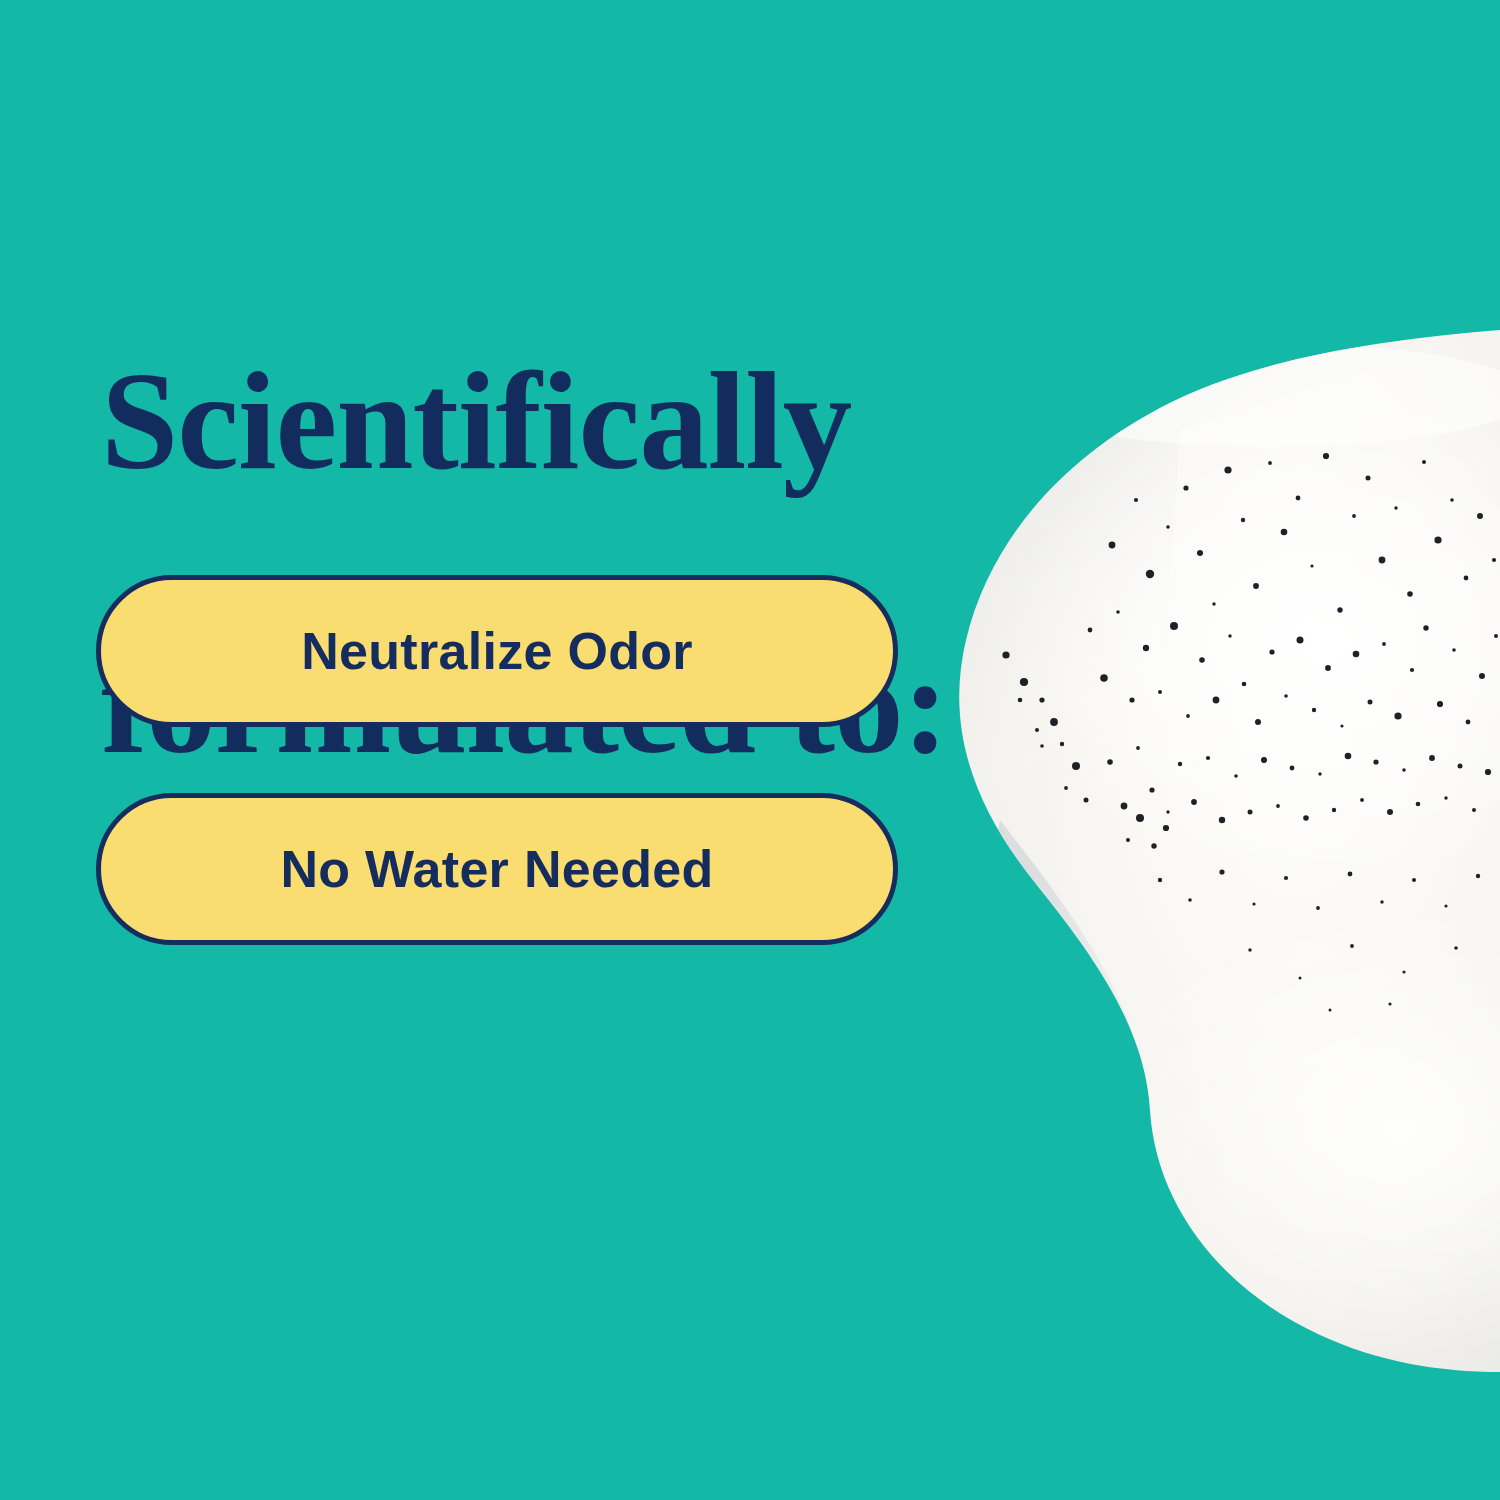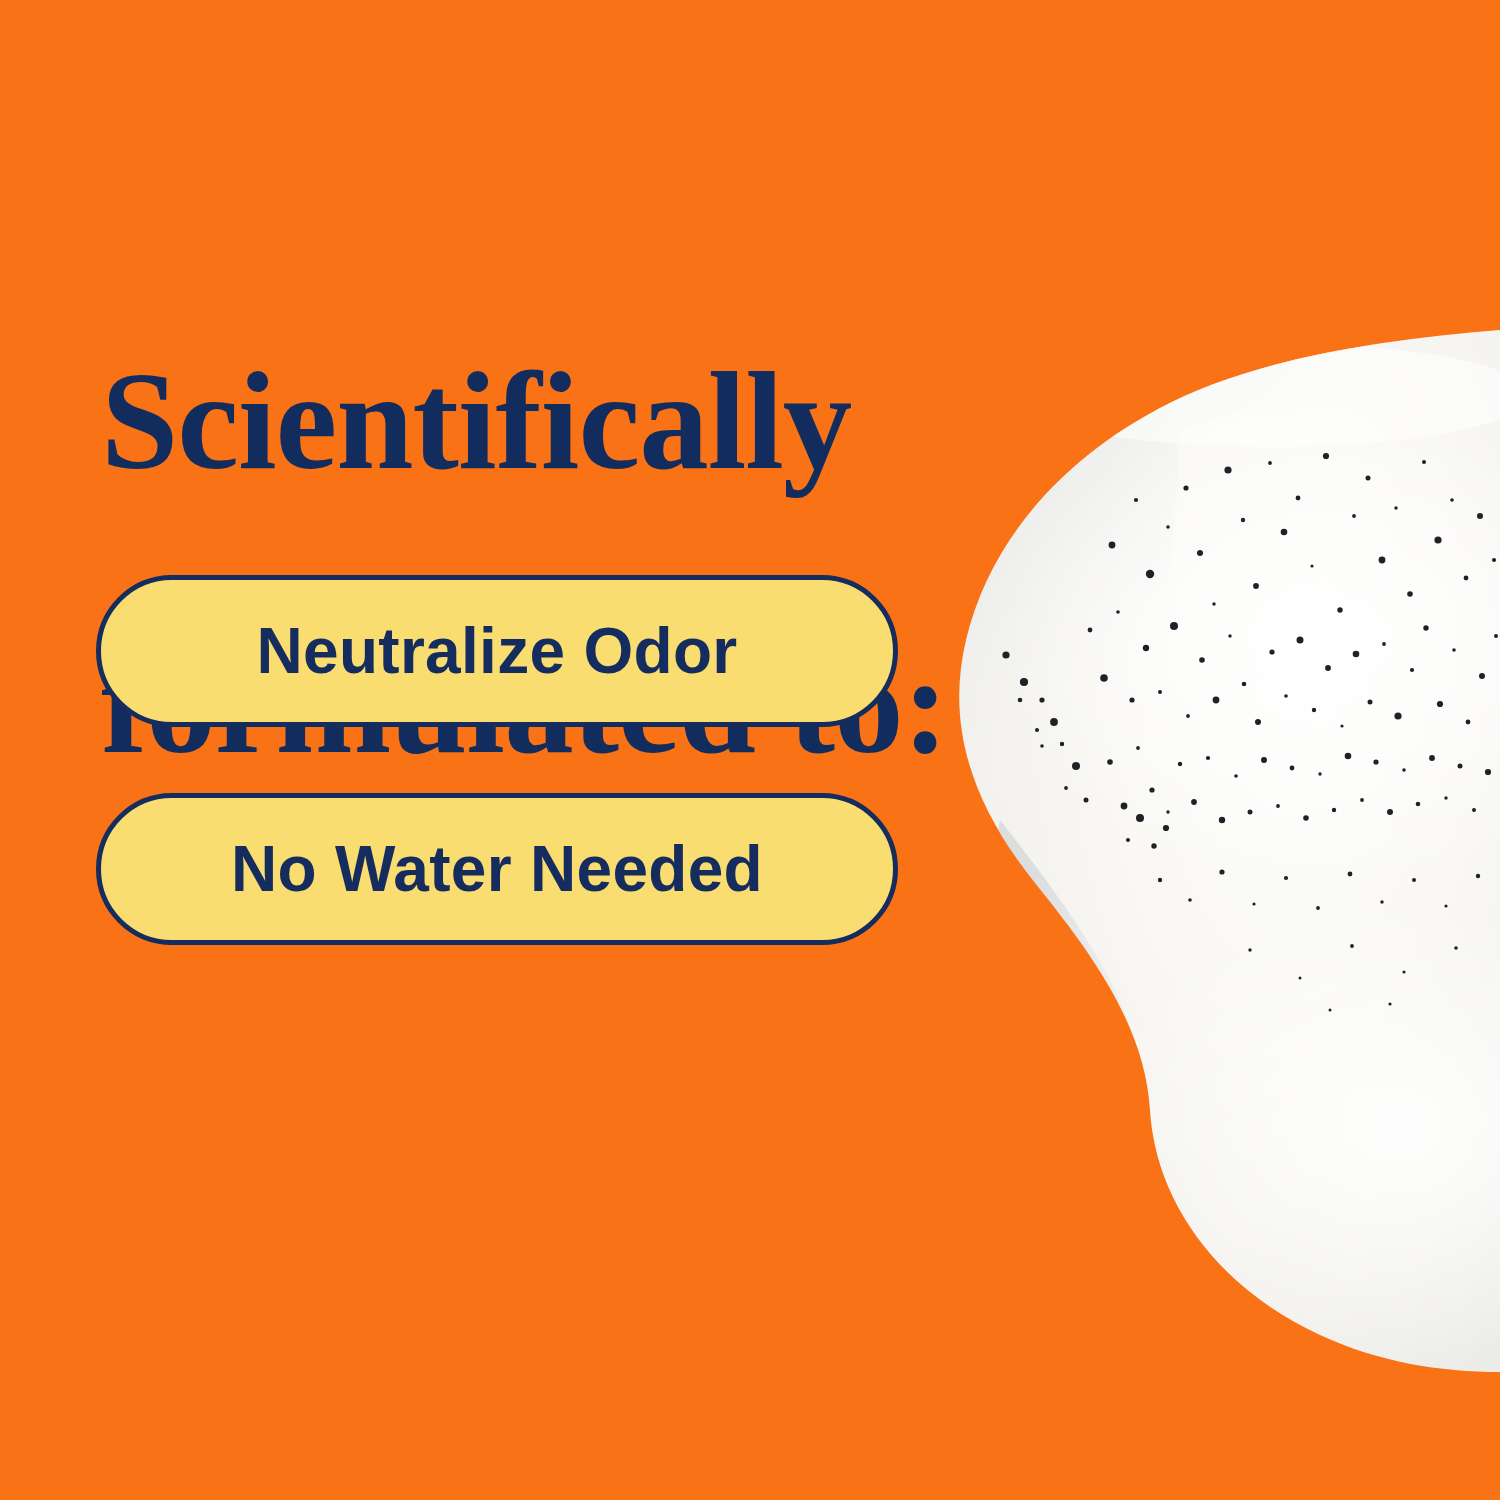--- a/index.html
+++ b/index.html
@@ -10,21 +10,21 @@
     width: 1500px;
     height: 1500px;
     background: #edf2fe;
     font-family: "Liberation Sans", sans-serif;
     overflow: hidden;
   }
   #stage {
     position: relative;
     width: 1500px;
     height: 1500px;
-    background: #f97316;
+    background: #14b8a6;
     overflow: hidden;
     text-decoration: underline;
   }
 
   
   #artwork {
     position: absolute;
     left: 0;
     top: 0;
     width: 1500px;
@@ -69,21 +69,21 @@
     align-items: center;
     justify-content: center;
   }
   .pill:last-child {
     margin-bottom: 0;
   }
   .pill-label {
     color: #152c5e;
     font-family: "Liberation Sans", "DejaVu Sans", sans-serif;
     font-weight: 700;
-    font-size: 64px;
+    font-size: 52px;
     letter-spacing: 0.3px;
     text-align: center;
     line-height: 1;
   }
 </style>
 </head>
 <body>
 
 <div id="stage">
 

